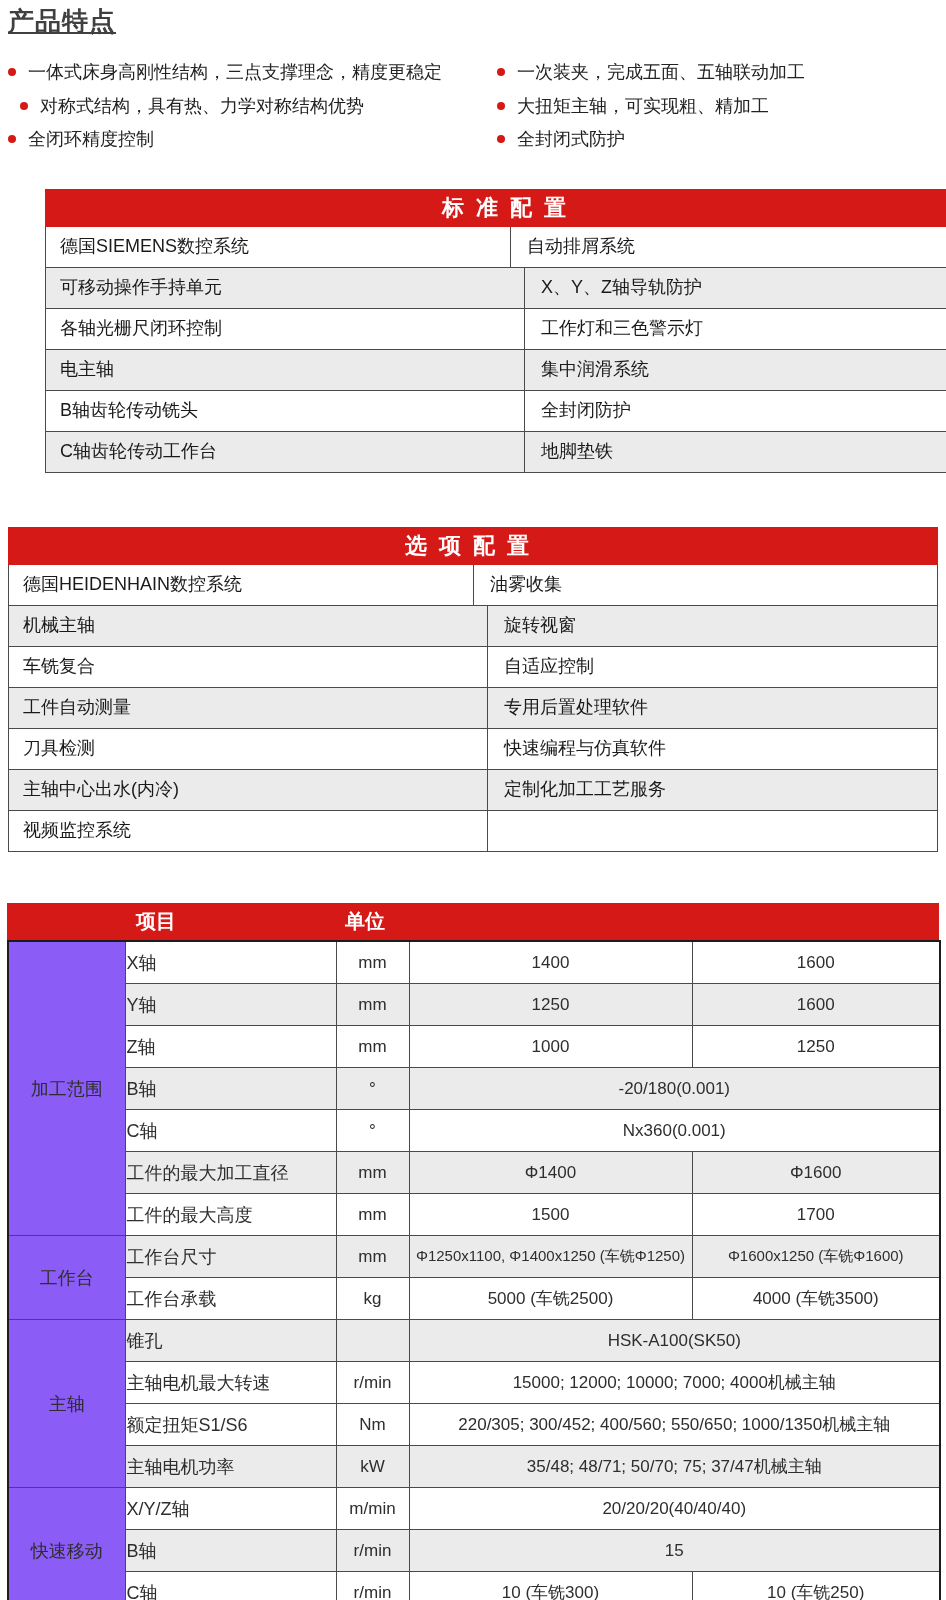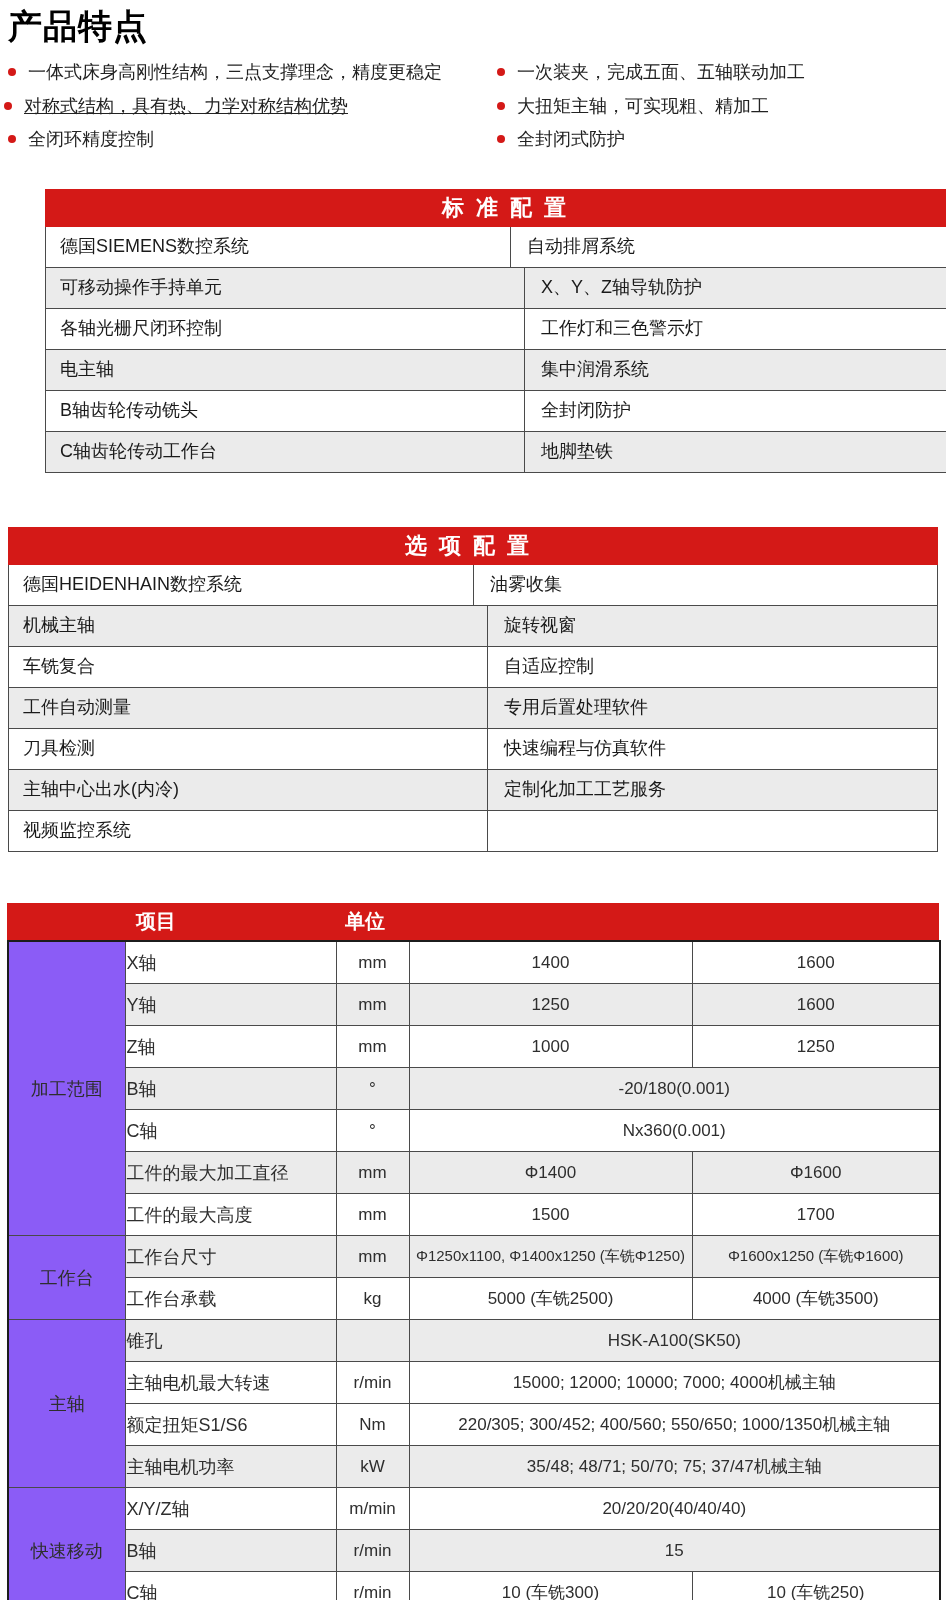--- a/index.html
+++ b/index.html
@@ -1,20 +1,20 @@
 <!DOCTYPE html>
 <html><head>
 <meta charset="utf-8">
 <style>
   html,body{margin:0;padding:0;background:#fff;}
   body{font-family:"Liberation Sans","DejaVu Sans",sans-serif;color:#1a1a1a;}
   #page{position:relative;width:946px;height:1600px;background:#fff;overflow:hidden;}
 
   
-  .page-title{position:absolute;left:8px;top:4px;font-size:34px;font-weight:900;color:#000000;letter-spacing:1px;}
+  .page-title{position:absolute;left:8px;top:4px;font-size:26px;font-weight:900;color:#404040;letter-spacing:1px;text-decoration:underline;}
   .feature{position:absolute;display:flex;align-items:center;font-size:18px;color:#222;white-space:nowrap;}
   .dot{width:8px;height:8px;border-radius:50%;background:var(--red);margin-right:12px;flex:0 0 auto;}
 
   
   .cfg-table{position:absolute;left:8px;width:930px;}
   .cfg-head{height:38px;background:var(--red);color:#fff;font-size:22px;font-weight:bold;
             text-align:center;line-height:38px;letter-spacing:12px;}
   .cfg-body{border:1px solid #4a4a4a;border-top:none;background:#fff;}
   .cfg-row{display:flex;height:40px;}
   .cfg-row + .cfg-row{border-top:1px solid #4a4a4a;gap:28px;}
@@ -43,21 +43,21 @@
 <body>
 
 <div id="page" style="--red:#d41917;">
 
   <div class="page-title">产品特点</div>
 
   <div class="feature" style="left:8px;top:60px;">
     <span class="dot"></span>
     <span>一体式床身高刚性结构，三点支撑理念，精度更稳定</span>
   </div>
-  <div class="feature" style="left:4px;top:94px;text-decoration:underline;">
+  <div class="feature" style="left:20px;top:94px;">
     <span class="dot"></span>
     <span>对称式结构，具有热、力学对称结构优势</span>
   </div>
   <div class="feature" style="left:8px;top:127px;">
     <span class="dot"></span>
     <span>全闭环精度控制</span>
   </div>
   <div class="feature" style="left:497px;top:60px;">
     <span class="dot"></span>
     <span>一次装夹，完成五面、五轴联动加工</span>

